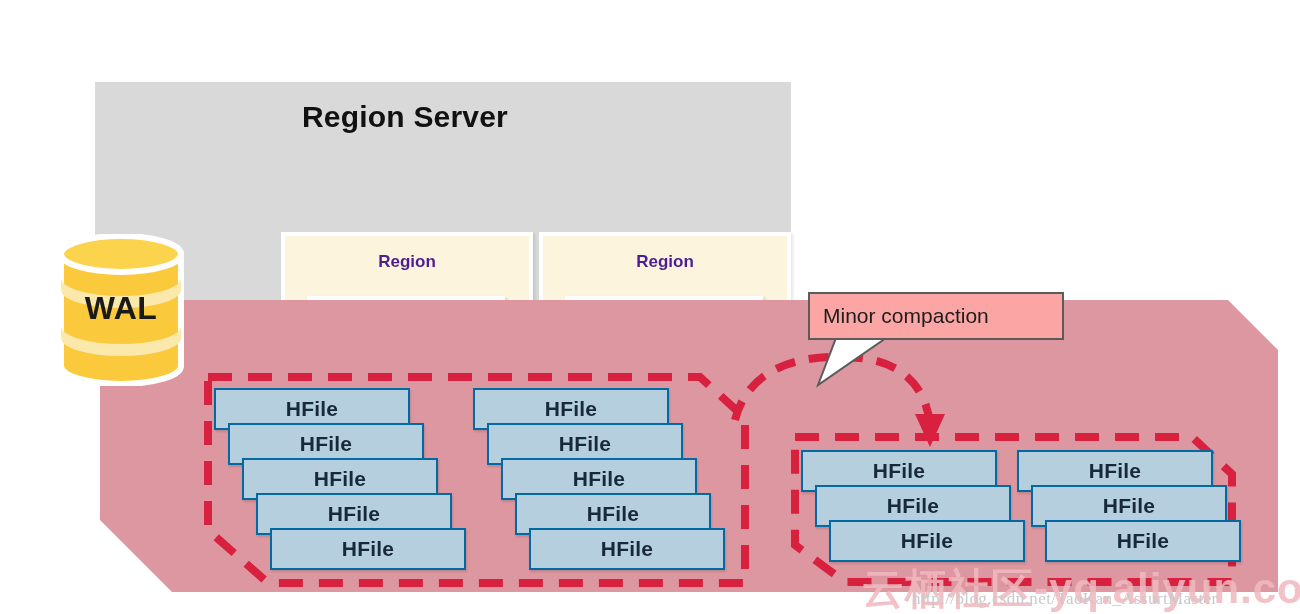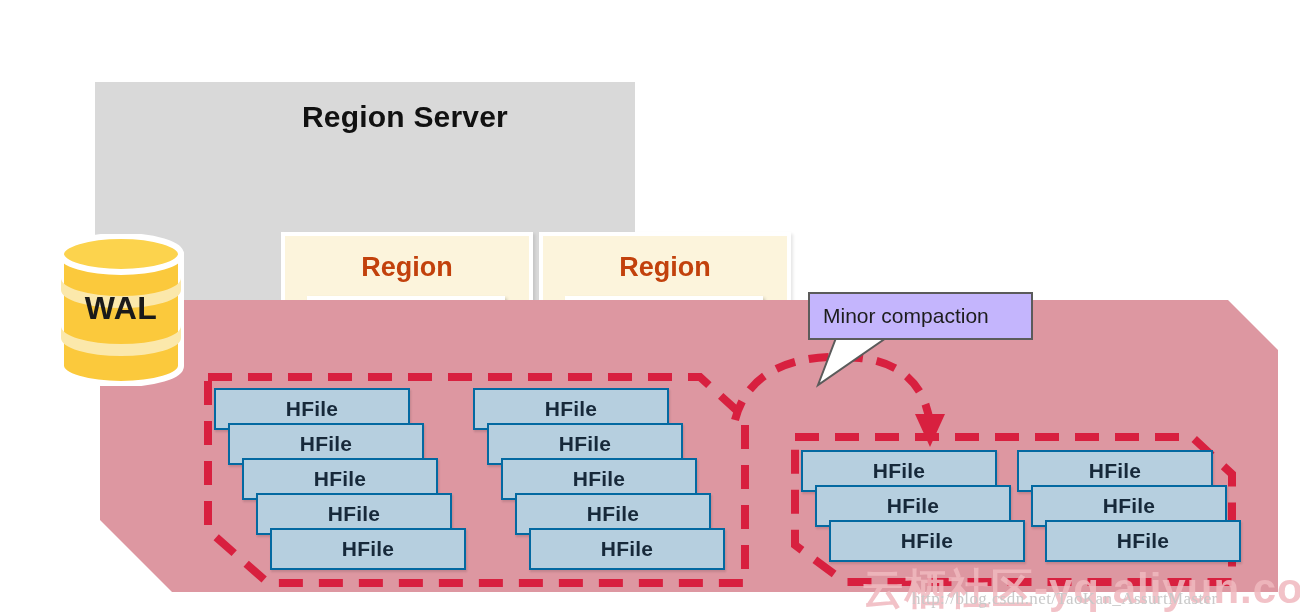--- a/index.html
+++ b/index.html
@@ -5,37 +5,37 @@
   html,body{margin:0;padding:0;}
   body{
     width:1300px;height:614px;background:#ffffff;
     font-family:"Liberation Sans","DejaVu Sans",sans-serif;
     overflow:hidden;position:relative;
   }
   #stage{position:absolute;left:0;top:0;width:1300px;height:614px;}
 
   
   .region-server{
-    position:absolute;left:95px;top:82px;width:540px;height:218px;
+    position:absolute;left:95px;top:82px;width:696px;height:218px;
     background:#d9d9d9;
   }
   .region-server-title{
     position:absolute;left:0;top:18px;width:620px;text-align:center;
     font-size:30px;font-weight:bold;color:#111111;letter-spacing:.2px;
   }
   .region-box{
     position:absolute;top:150px;width:252px;height:148px;
     background:#fcf4dc;border:4px solid #ffffff;box-sizing:border-box;
     box-shadow:2px 2px 3px rgba(0,0,0,.10);
   }
   .region-box.r1{left:186px;}
   .region-box.r2{left:444px;}
   .region-label{
     position:absolute;left:0;top:16px;width:100%;text-align:center;
-    font-size:27px;font-weight:bold;color:#c2410c;
+    font-size:17px;font-weight:bold;color:#4c1d95;
   }
   .memstore{
     position:absolute;left:22px;top:60px;width:198px;height:48px;
     background:#f7cb4d;border:4px solid #ffffff;box-sizing:border-box;
     box-shadow:2px 2px 3px rgba(0,0,0,.18);
     display:flex;align-items:center;justify-content:center;
     font-size:22px;font-weight:bold;color:#8a6a1c;letter-spacing:.2px;
   }
 
   
@@ -63,22 +63,22 @@
   .hfile{
     position:absolute;height:42px;
     background:#b6cfdf;border:2px solid #0369a1;box-sizing:border-box;
     box-shadow:1px 2px 2px rgba(0,0,0,.13);
     display:flex;align-items:center;justify-content:center;
     font-size:21px;font-weight:bold;color:#17293a;letter-spacing:.2px;
   }
 
   
   .callout{
-    position:absolute;left:808px;top:292px;width:225px;height:48px;
-    background:#c4b5fd;border:2px solid #5b5b5b;box-sizing:border-box;
+    position:absolute;left:808px;top:292px;width:256px;height:48px;
+    background:#fca5a5;border:2px solid #5b5b5b;box-sizing:border-box;
     display:flex;align-items:center;
     font-size:21px;color:#1d1d1d;padding-left:13px;
   }
   .callout-tail{position:absolute;left:790px;top:330px;width:120px;height:60px;}
 
   
   .wm-main{
     position:absolute;left:862px;top:561px;
     font-size:42px;font-weight:bold;color:#f0b9bf;opacity:.86;
     white-space:nowrap;letter-spacing:1px;

